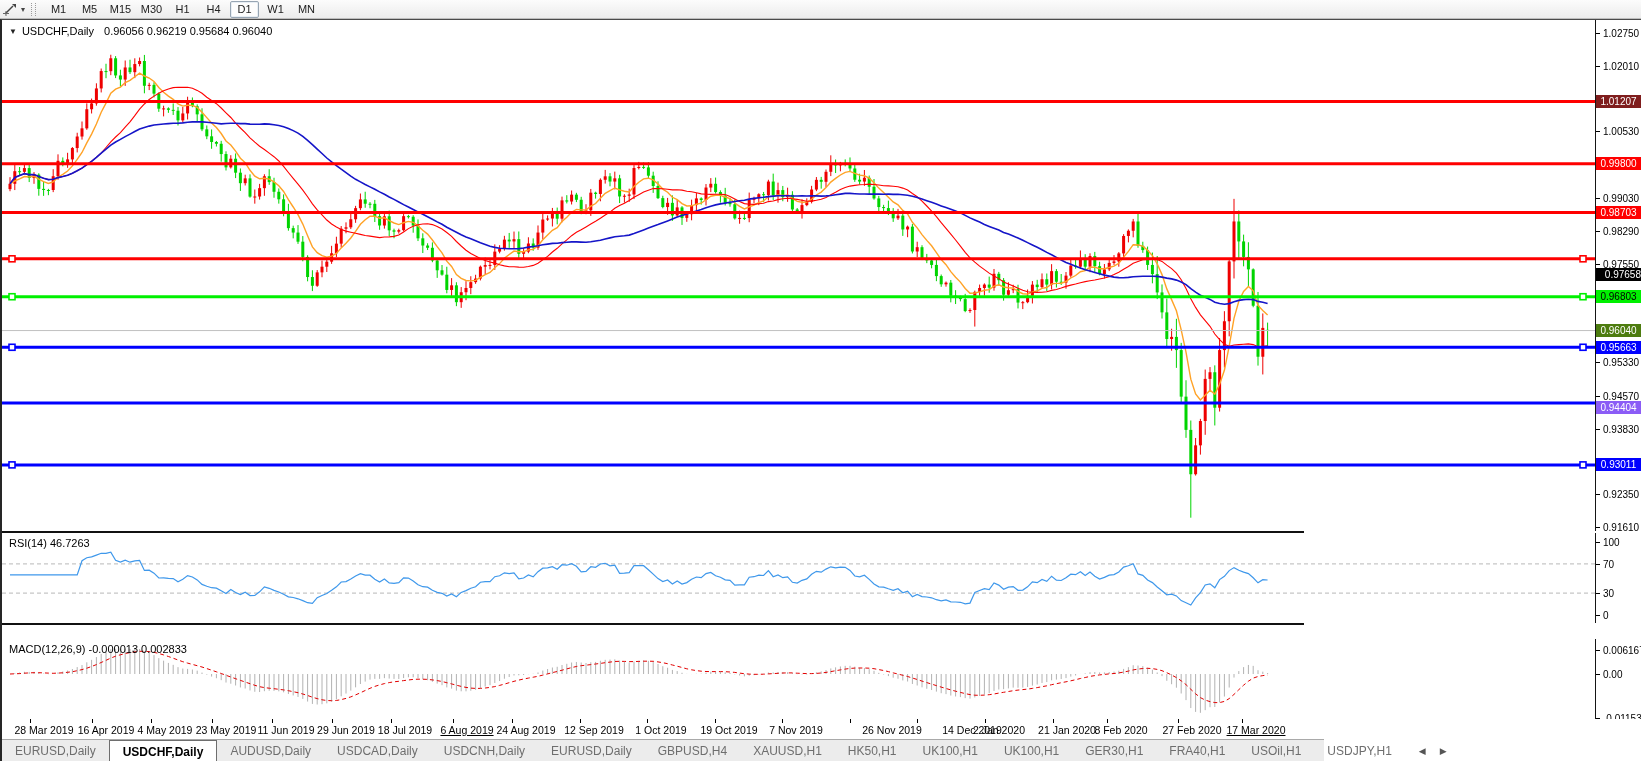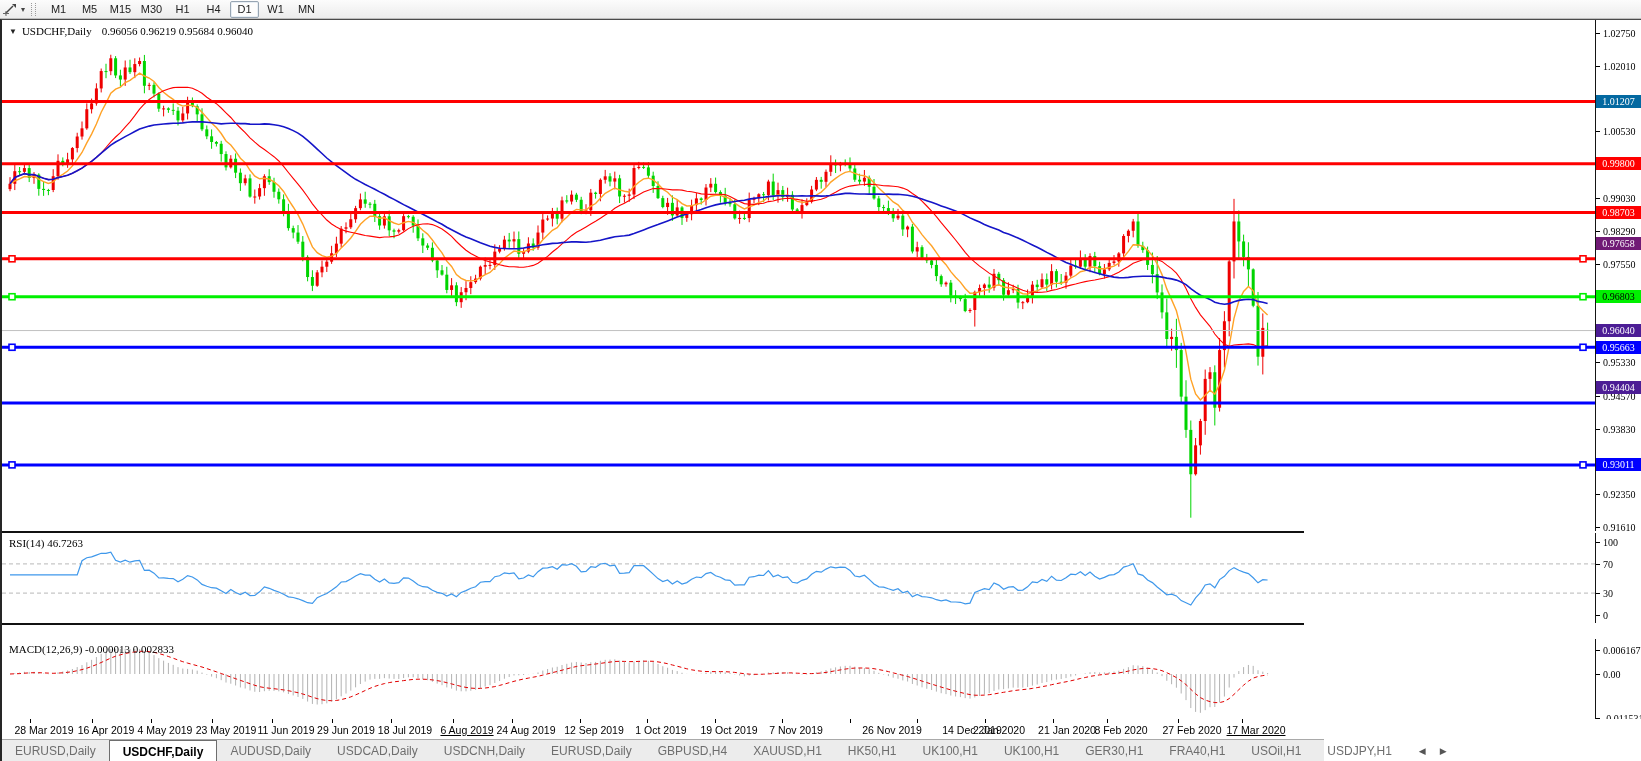--- a/index.html
+++ b/index.html
@@ -11,21 +11,21 @@
            display:flex;align-items:center;padding-left:3px;}
   .curicon{display:flex;align-items:center;margin-right:3px;}
   .dd-arrow{font-size:8px;color:#444;margin:0 4px 0 1px;}
   .grip{width:3px;height:13px;border-left:1px dotted #9a9a9a;border-right:1px dotted #9a9a9a;margin:0 7px 0 2px;}
   .tfbtn{min-width:27px;height:15px;line-height:15px;text-align:center;font-size:11px;color:#222;
          border:1px solid transparent;border-radius:2px;margin:0 1px;cursor:default;}
   .tfbtn.active{background:#fdfdfd;border-color:#97a5b3;box-shadow:0 0 0 1px #e8eef4 inset;}
   
   .win{position:absolute;left:0;top:19px;width:1641px;height:742px;box-sizing:border-box;
        border-top:1px solid #4a4a4a;border-left:2px solid #262626;background:#fff;}
-  .pane{position:absolute;left:0;width:1302px;box-sizing:border-box;background:#fff;font-family:Liberation Serif, serif;}
+  .pane{position:absolute;left:0;width:1302px;box-sizing:border-box;background:#fff;}
   #pricePane{top:0;height:513px;border-bottom:2px solid #111;}
   #rsiPane{top:513px;height:92px;border-bottom:2px solid #111;padding-left:43px;}
   #macdPane{top:619px;height:94px;border-bottom:2px solid #111;}
   #dateRow{top:699px;height:20px;position:absolute;left:0;width:1639px;background:#fff;}
   .plot{position:absolute;left:0;top:0;display:block;}
   .axis{position:absolute;left:1593px;top:0;bottom:0;width:45px;border-left:1px solid #151515;background:#fff;}
   .tick{position:absolute;left:0;width:45px;height:11px;line-height:11px;font-size:10px;color:#000;
         padding-left:7px;box-sizing:border-box;white-space:nowrap;}
   .tick i{position:absolute;left:0;top:5px;width:4px;height:1px;background:#000;}
   .lvlbox{position:absolute;left:0;width:45px;height:13px;line-height:13px;font-size:10px;
@@ -632,28 +632,28 @@
           <div class="tick" style="top: 40.816px;"><i></i>1.02010</div>
           <div class="tick" style="top: 106.448px;"><i></i>1.00530</div>
           <div class="tick" style="top: 172.967px;"><i></i>0.99030</div>
           <div class="tick" style="top: 205.783px;"><i></i>0.98290</div>
           <div class="tick" style="top: 238.599px;"><i></i>0.97550</div>
           <div class="tick" style="top: 337.047px;"><i></i>0.95330</div>
           <div class="tick" style="top: 370.749px;"><i></i>0.94570</div>
           <div class="tick" style="top: 403.565px;"><i></i>0.93830</div>
           <div class="tick" style="top: 469.197px;"><i></i>0.92350</div>
           <div class="tick" style="top: 502.013px;"><i></i>0.91610</div>
-          <div class="lvlbox" style="top: 74.9257px; background: #0369a1; color: rgb(255, 255, 255);">1.01207</div>
+          <div class="lvlbox" style="top: 74.9257px; background: #7f1d1d; color: rgb(255, 255, 255);">1.01207</div>
           <div class="lvlbox" style="top: 137.32px; background: rgb(255, 0, 0); color: rgb(255, 255, 255);">0.99800</div>
           <div class="lvlbox" style="top: 185.968px; background: rgb(255, 0, 0); color: rgb(255, 255, 255);">0.98703</div>
-          <div class="lvlbox" style="top: 217px; background: #701a75; color: rgb(255, 255, 255);">0.97658</div>
+          <div class="lvlbox" style="top: 248px; background: #000000; color: rgb(255, 255, 255); text-align: right;">0.97658</div>
           <div class="lvlbox" style="top: 270.225px; background: rgb(0, 240, 0); color: rgb(0, 0, 0);">0.96803</div>
-          <div class="lvlbox" style="top: 304.061px; background: #4c1d95; color: rgb(255, 255, 255);">0.96040</div>
+          <div class="lvlbox" style="top: 304.061px; background: #4d7c0f; color: rgb(255, 255, 255);">0.96040</div>
           <div class="lvlbox" style="top: 320.779px; background: rgb(0, 0, 255); color: rgb(255, 255, 255);">0.95663</div>
-          <div class="lvlbox" style="top: 361px; background: #4c1d95; color: rgb(255, 255, 255); text-align: center;">0.94404</div>
+          <div class="lvlbox" style="top: 381px; background: #8b5cf6; color: rgb(255, 255, 255); text-align: center;">0.94404</div>
           <div class="lvlbox" style="top: 438.385px; background: rgb(0, 0, 255); color: rgb(255, 255, 255);">0.93011</div>
         </div>
     </div>
 
     <div class="pane" id="rsiPane">
       <div class="paneLabel">RSI(14) 46.7263</div>
       <svg class="plot" id="rsi-plot" width="1593" height="90">
           <line x1="0" y1="30.9" x2="1593" y2="30.9" stroke="#b8b8b8" stroke-width="1" stroke-dasharray="4 3"></line>
           <line x1="0" y1="60.1" x2="1593" y2="60.1" stroke="#b8b8b8" stroke-width="1" stroke-dasharray="4 3"></line>
           <polyline points="8,41.9 12.8,41.9 17.6,41.9 22.4,41.9 27.2,41.9 32,41.9 36.8,41.9 41.6,41.9 46.4,41.9 51.199999999999996,41.9 56,41.9 60.8,41.9 65.6,41.9 70.4,41.9 75.2,41.9 80,27.7 84.8,24.7 89.6,23.9 94.39999999999999,22.1 99.2,20.3 104,20.4 108.8,19.2 113.6,27.3 118.39999999999999,29.0 123.19999999999999,27.2 128,29.2 132.8,27.9 137.6,27.4 142.4,37.4 147.2,37.2 152,40.2 156.79999999999998,45.0 161.6,44.9 166.4,45.4 171.2,45.6 176,48.8 180.79999999999998,46.3 185.6,42.6 190.4,44.0 195.2,46.9 200,51.4 204.79999999999998,53.2 209.6,54.7 214.4,55.1 219.2,57.7 224,60.5 228.79999999999998,56.6 233.6,59.5 238.39999999999998,61.5 243.2,59.3 248,62.6 252.79999999999998,62.5 257.6,58.8 262.4,53.9 267.2,55.3 272,57.4 276.8,59.0 281.59999999999997,61.3 286.4,63.9 291.2,64.5 296,65.8 300.8,67.6 305.59999999999997,69.7 310.4,70.4 315.2,64.7 320,62.5 324.8,60.5 329.59999999999997,57.3 334.4,53.8 339.2,49.0 344,48.6 348.8,46.1 353.59999999999997,43.0 358.4,40.7 363.2,42.1 368,42.2 372.8,46.2 377.59999999999997,49.0 382.4,46.0 387.2,49.9 392,50.3 396.8,49.7 401.59999999999997,44.9 406.4,45.1 411.2,48.0 416,51.8 420.8,53.7 425.59999999999997,54.2 430.4,57.3 435.2,59.4 440,60.3 444.8,63.1 449.59999999999997,60.9 454.4,63.8 459.2,59.4 464,57.6 468.79999999999995,55.2 473.59999999999997,53.8 478.4,49.2 483.2,48.6 488,48.6 492.79999999999995,43.7 497.59999999999997,42.8 502.4,39.8 507.2,40.6 512,39.8 516.8,45.8 521.6,45.0 526.4,42.0 531.1999999999999,43.8 536,38.7 540.8,35.2 545.6,34.9 550.4,33.6 555.1999999999999,36.2 560,31.7 564.8,32.2 569.6,30.7 574.4,33.3 579.1999999999999,38.8 584,38.4 588.8,33.7 593.6,34.3 598.4,31.0 603.1999999999999,30.3 608,32.9 612.8,32.1 617.6,40.3 622.4,40.1 627.1999999999999,39.7 632,32.7 636.8,32.5 641.6,32.7 646.4,36.7 651.1999999999999,41.1 656,45.6 660.8,48.5 665.6,47.0 670.4,50.9 675.1999999999999,47.9 680,51.0 684.8,49.6 689.6,46.3 694.4,44.0 699.1999999999999,44.6 704,40.6 708.8,39.4 713.6,42.7 718.4,44.2 723.1999999999999,46.8 728,47.3 732.8,52.1 737.6,51.9 742.4,51.9 747.1999999999999,44.2 752,43.7 756.8,42.1 761.6,42.5 766.4,37.7 771.1999999999999,43.7 776,41.9 780.8,44.7 785.6,43.9 790.4,49.3 795.1999999999999,50.1 800,47.3 804.8,45.9 809.6,41.3 814.4,38.3 819.1999999999999,39.2 824,36.1 828.8,33.8 833.6,34.9 838.4,34.2 843.1999999999999,34.3 848,37.4 852.8,43.0 857.6,43.8 862.4,42.2 867.1999999999999,46.4 872,50.9 876.8,53.8 881.6,54.1 886.4,55.8 891.1999999999999,57.3 896,55.7 900.8,59.8 905.6,58.1 910.4,63.7 915.1999999999999,61.4 920,63.6 924.8,64.0 929.5999999999999,64.8 934.4,66.7 939.1999999999999,67.9 944,66.9 948.8,68.8 953.5999999999999,69.0 958.4,69.3 963.1999999999999,70.9 968,70.1 972.8,59.4 977.5999999999999,57.5 982.4,55.7 987.1999999999999,56.6 992,50.0 996.8,52.1 1001.5999999999999,56.2 1006.4,54.1 1011.1999999999999,53.6 1016,57.3 1020.8,57.1 1025.6,53.8 1030.4,48.9 1035.2,49.7 1040,46.4 1044.8,48.4 1049.6,43.2 1054.3999999999999,47.1 1059.2,47.5 1064,44.7 1068.8,41.2 1073.6,41.7 1078.3999999999999,38.8 1083.2,42.5 1088,39.0 1092.8,43.2 1097.6,46.1 1102.3999999999999,44.4 1107.2,42.1 1112,41.6 1116.8,38.9 1121.6,34.1 1126.3999999999999,32.8 1131.2,30.8 1136,40.9 1140.8,42.3 1145.6,47.0 1150.3999999999999,49.6 1155.2,54.0 1160,57.8 1164.8,61.8 1169.6,61.1 1174.3999999999999,62.9 1179.2,67.6 1184,69.8 1188.8,72.1 1193.6,64.8 1198.3999999999999,59.6 1203.2,52.0 1208,50.9 1212.8,54.8 1217.6,46.6 1222.3999999999999,43.3 1227.2,37.6 1232,34.6 1236.8,37.2 1241.6,39.1 1246.3999999999999,40.6 1251.2,44.8 1256,49.8 1260.8,46.7 1265.6,47.0" fill="none" stroke="#3f98eb" stroke-width="1.2"></polyline>

